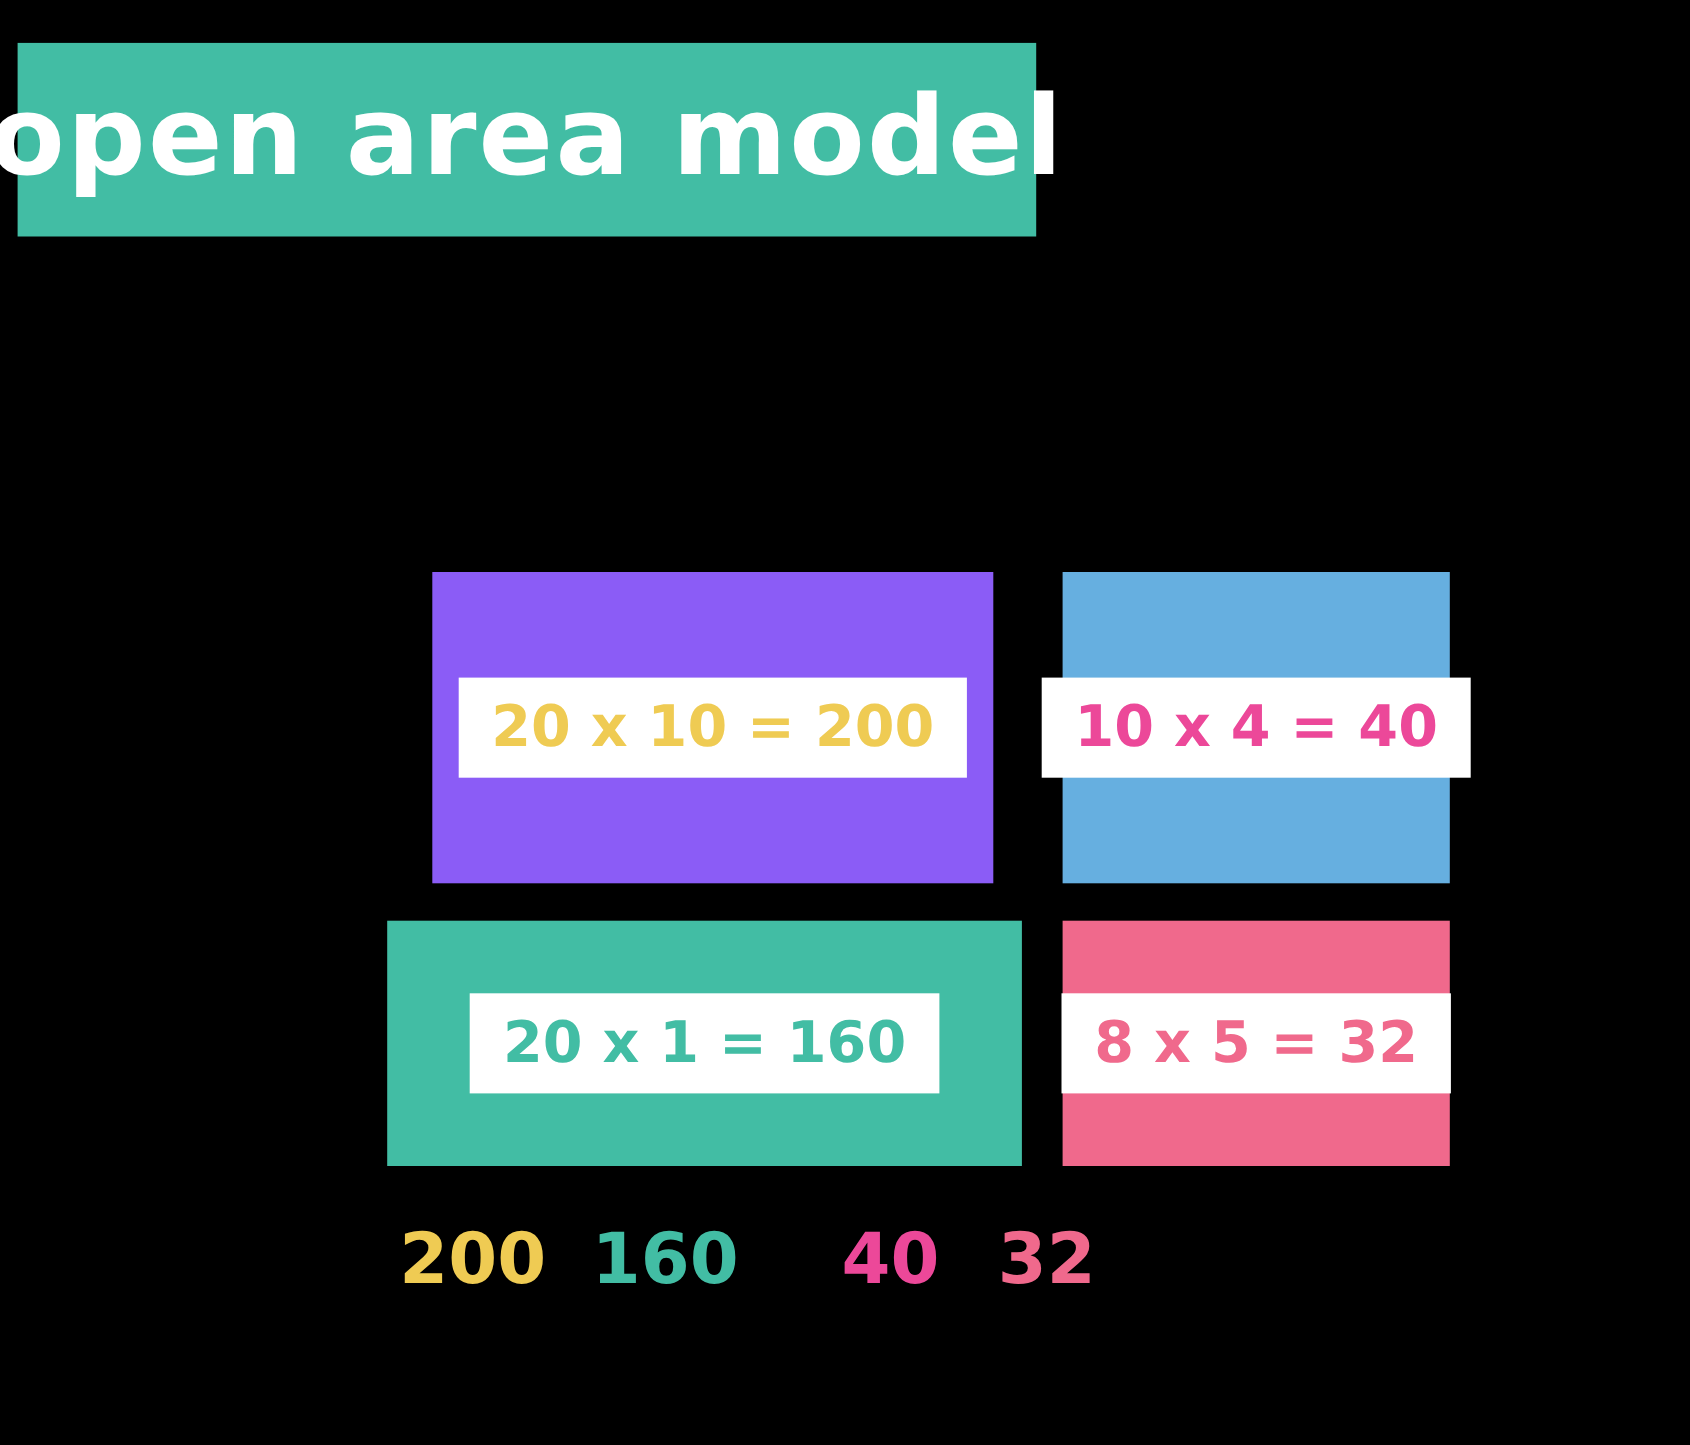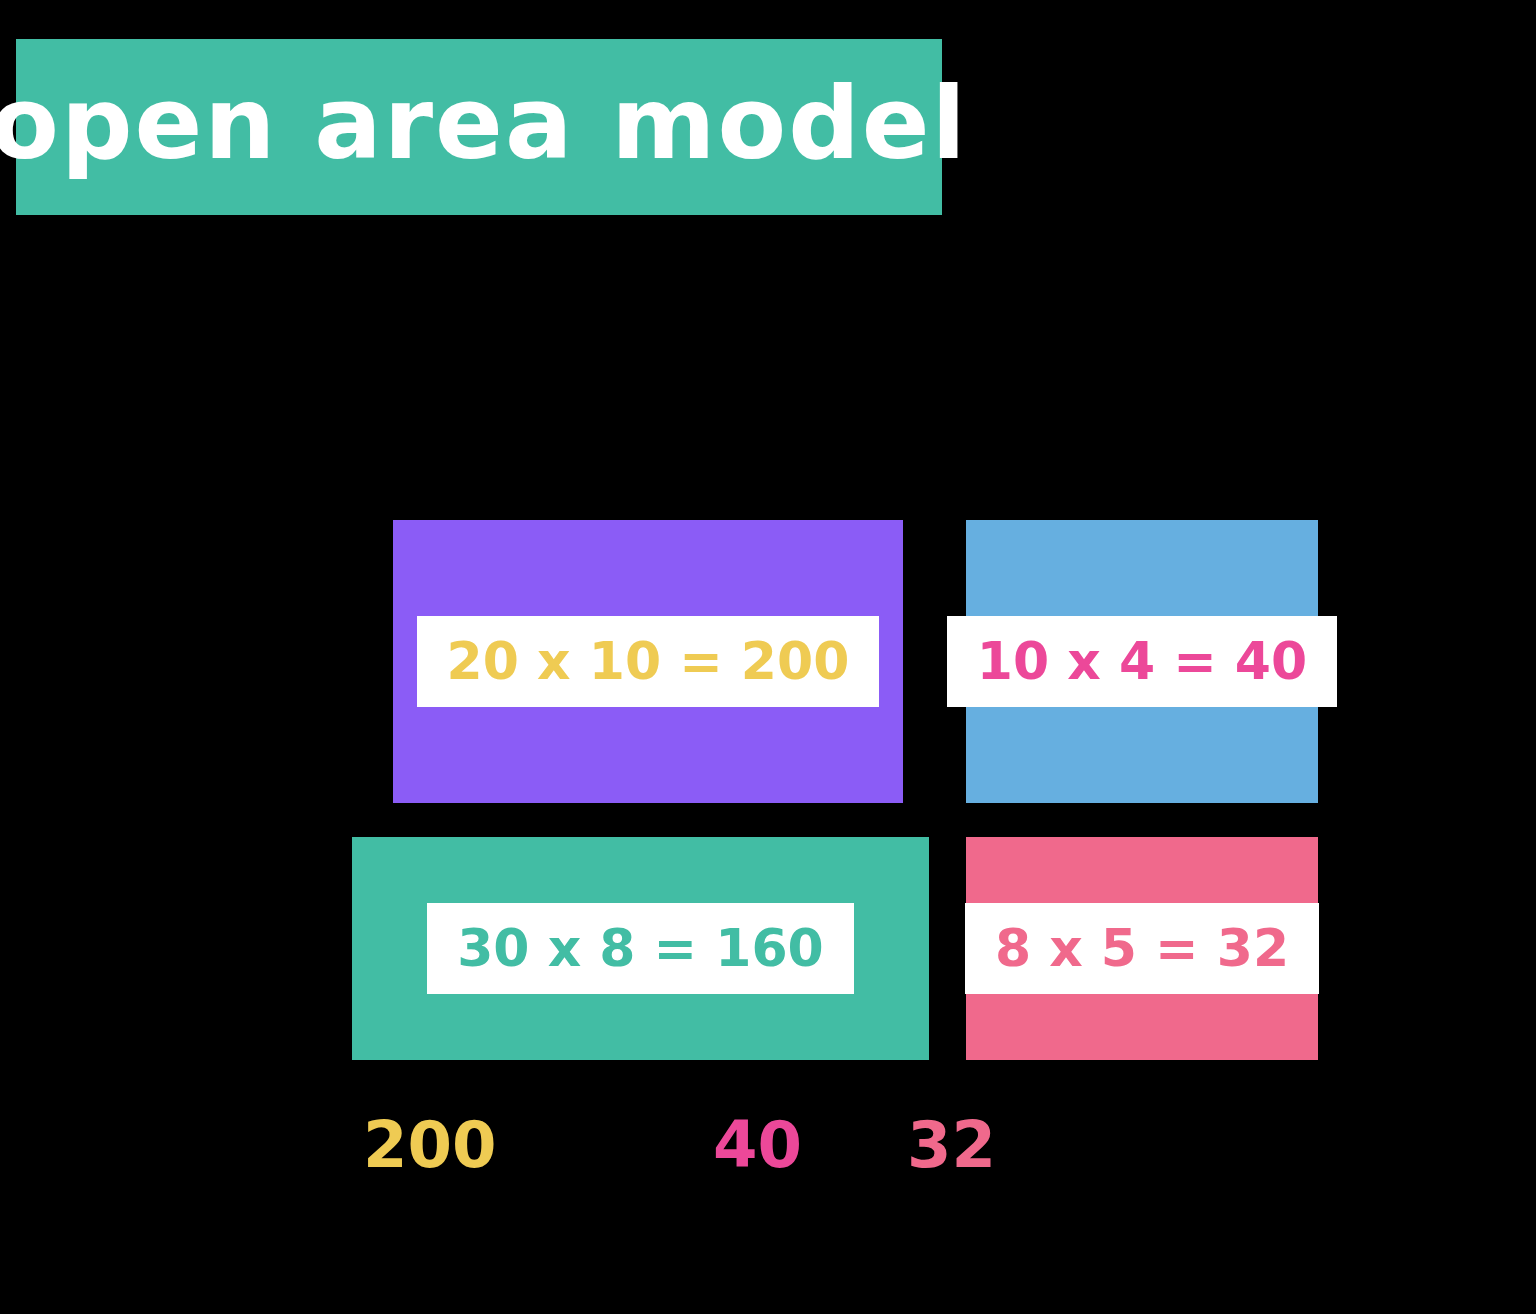--- a/index.html
+++ b/index.html
@@ -65,48 +65,49 @@
   
   .sum {
     position: absolute;
     top: 1108px;
     font-size: 64px;
     font-weight: bold;
     white-space: nowrap;
   }
   .sum-200 { left: 330px; margin-left: 33px; }
   .sum-160 { left: 538px; }
-  .sum-40  { left: 713px; }
+  .sum-40  { left: 765px; }
   .sum-32  { left: 907px; }
 </style>
 </head>
 <body>
 
 <div class="page">
 
   <div class="banner">
     <span class="banner-title">open area model</span>
   </div>
 
   <div class="pbox pbox-yellow">
     <span class="eq-label c-yellow">20 x 10 = 200</span>
   </div>
 
   <div class="pbox pbox-blue">
     <span class="eq-label c-blue">10 x 4 = 40</span>
   </div>
 
   <div class="pbox pbox-teal">
-    <span class="eq-label c-teal">30 x 8 = 160</span>
+    <span class="eq-label c-teal">20 x 1 = 160</span>
   </div>
 
   <div class="pbox pbox-pink">
     <span class="eq-label c-pink">8 x 5 = 32</span>
   </div>
 
   <span class="sum sum-200 c-yellow">200</span>
 
+  <span class="sum sum-160 c-teal">160</span>
 
   <span class="sum sum-40 c-blue">40</span>
 
   <span class="sum sum-32 c-pink">32</span>
 
 </div>
 
 </body></html>

